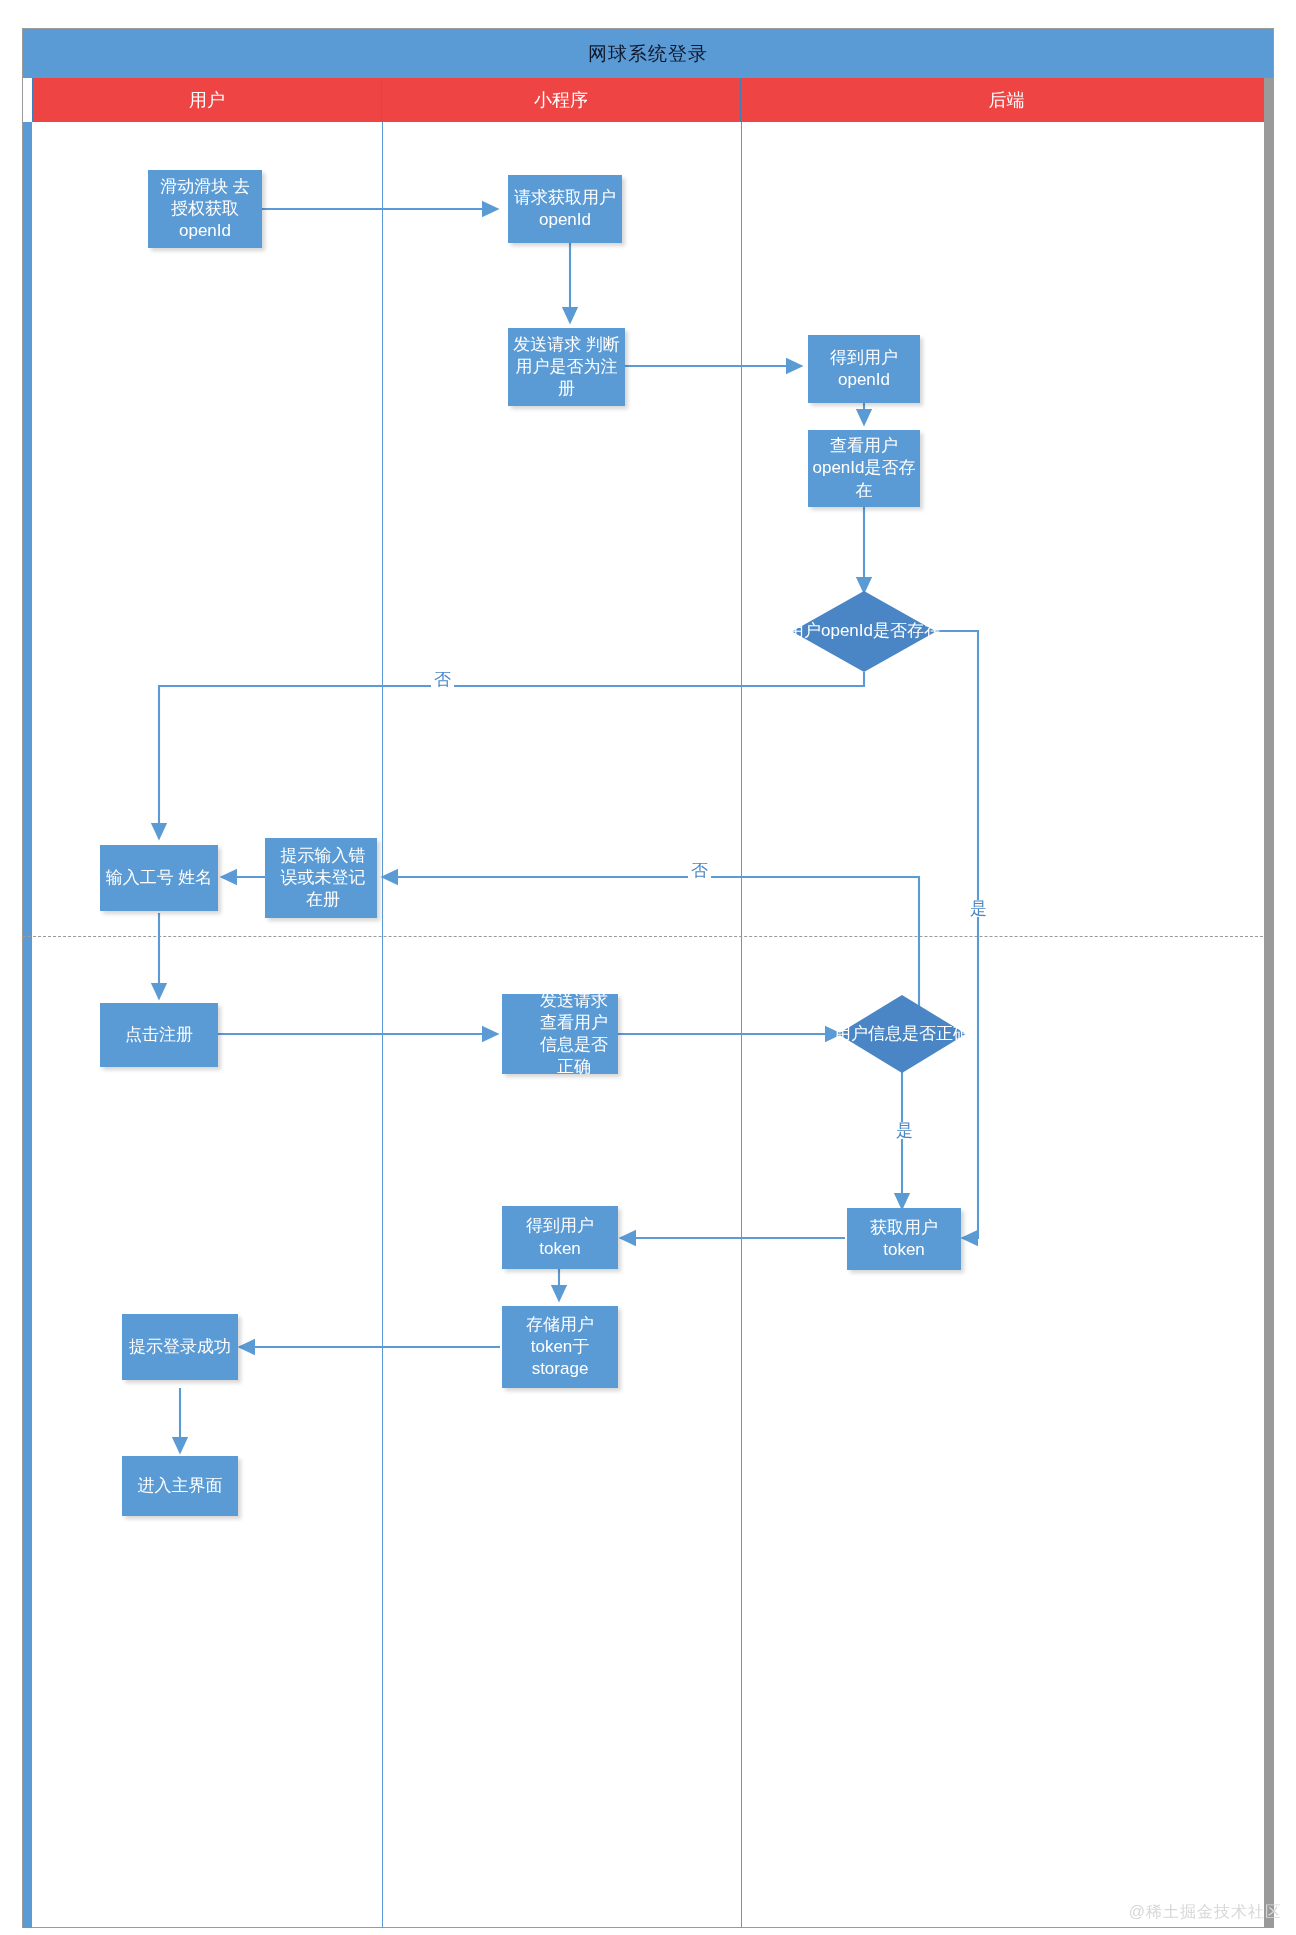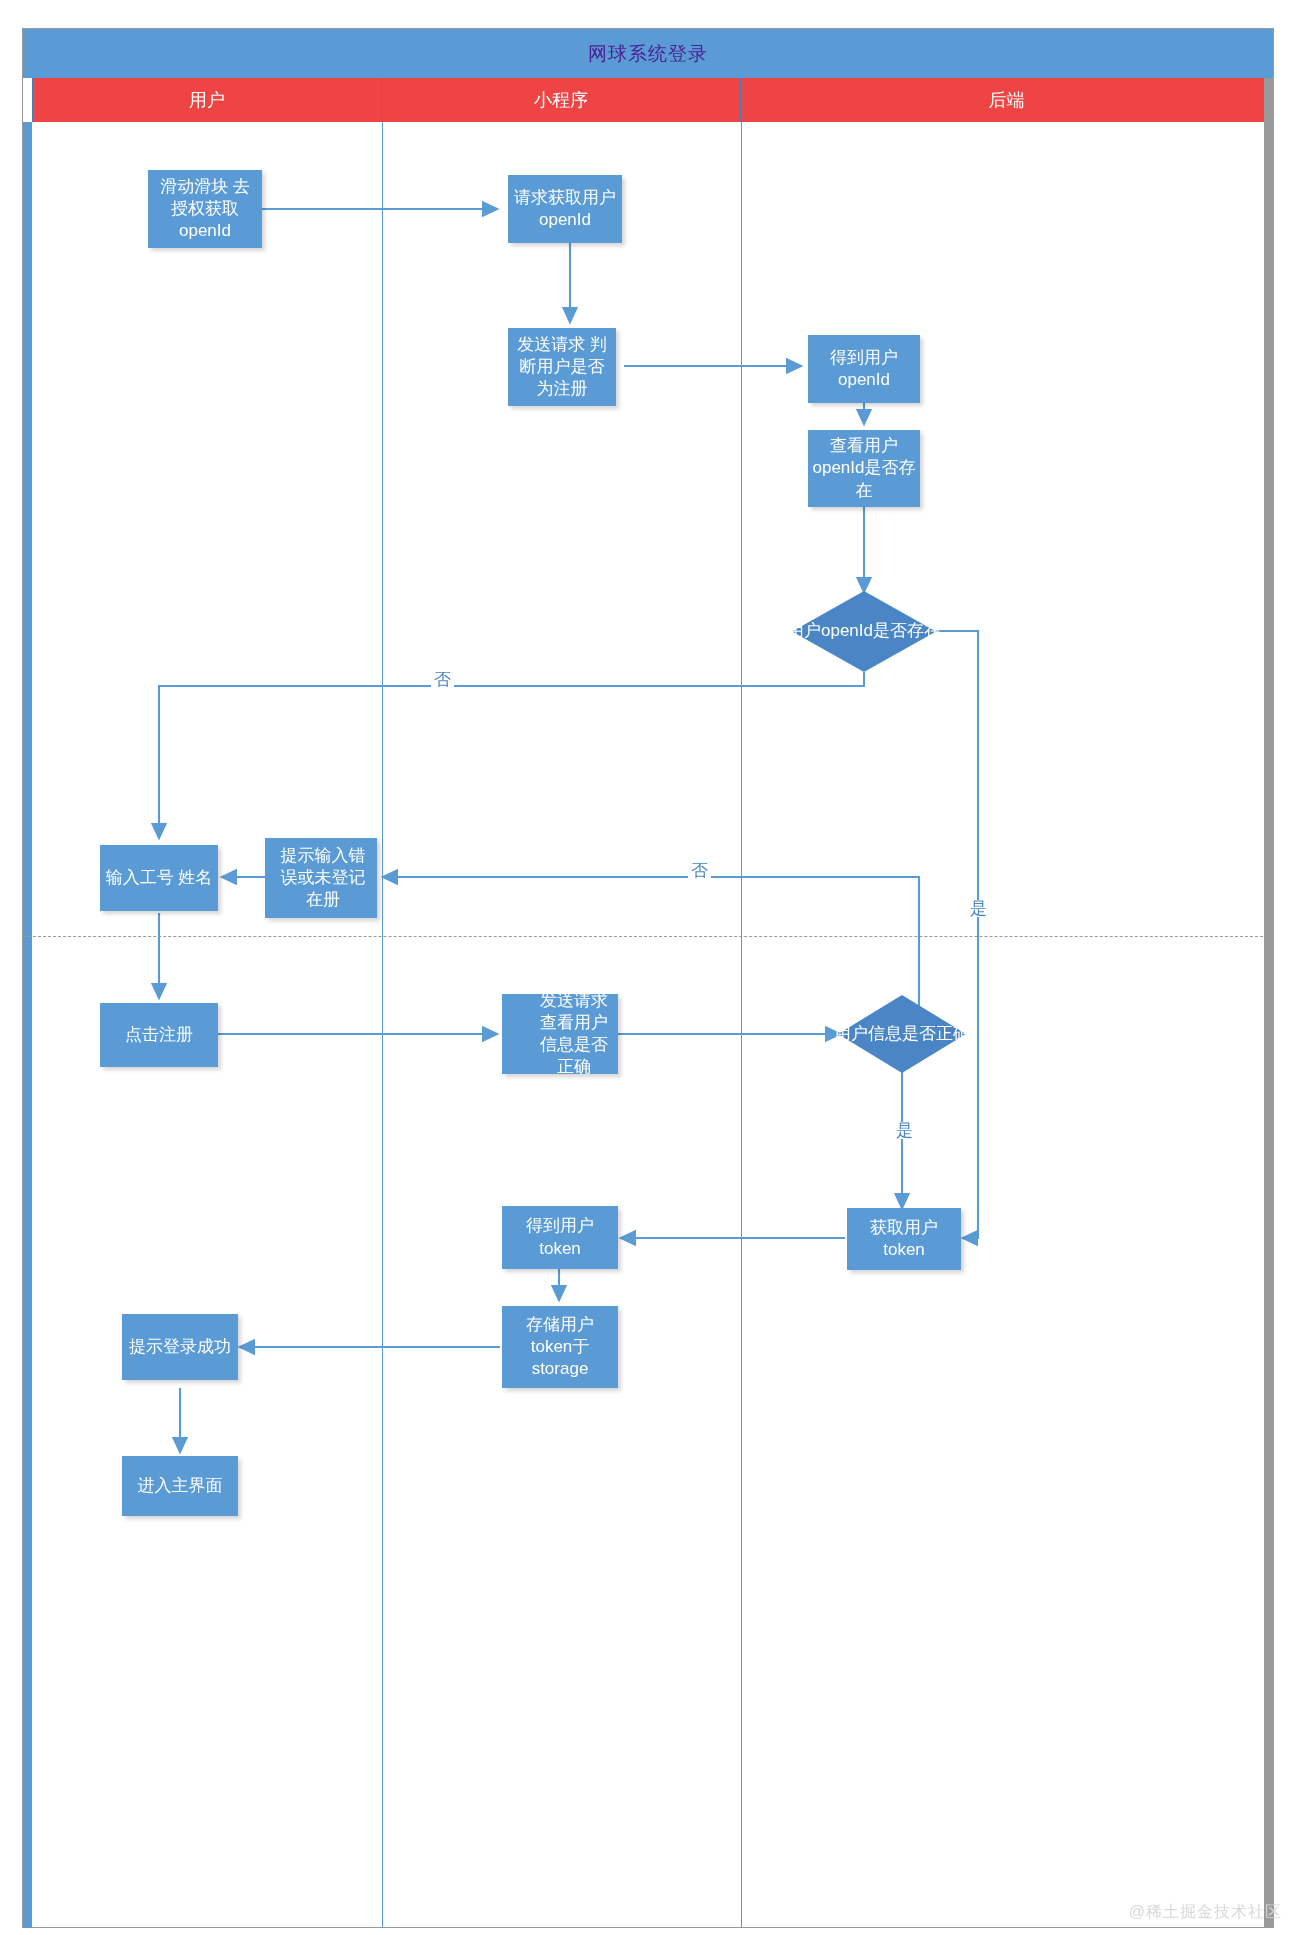--- a/index.html
+++ b/index.html
@@ -1,21 +1,21 @@
 <!DOCTYPE html>
 <html><head>
 <meta charset="utf-8">
 <style>
   html,body{margin:0;padding:0;background:#ffffff;}
   body{font-family:"Liberation Sans","DejaVu Sans",sans-serif;}
   #page{position:relative;width:1296px;height:1935px;background:#fff;overflow:hidden;}
 
   
   .frame{position:absolute;left:22px;top:28px;width:1252px;height:1900px;border:1px solid #9a9a9a;box-sizing:border-box;}
-  .title-bar{position:absolute;left:23px;top:29px;width:1250px;height:49px;background:#5b9bd5;color:#4c1d95;
+  .title-bar{position:absolute;left:23px;top:29px;width:1250px;height:49px;background:#5b9bd5;color:#0f172a;
              display:flex;align-items:center;justify-content:center;font-size:19px;letter-spacing:1px;box-sizing:border-box;}
   .lane-head{position:absolute;top:78px;height:44px;background:#ef4444;color:#fff;display:flex;align-items:center;
              justify-content:center;font-size:18px;box-sizing:border-box;border-right:1px solid #3d7ebb;}
   .lane-head.first{border-left:1px solid #3d7ebb;}
   .lane-sep{position:absolute;top:122px;width:1px;height:1806px;background:#5b9bd5;}
   .left-rail{position:absolute;left:23px;top:122px;width:9px;height:1806px;background:#5b9bd5;}
   .outer-rail{position:absolute;left:1264px;top:78px;width:9px;height:1850px;background:#9a9a9a;}
 
   .pagebreak{position:absolute;left:23px;top:936px;width:1250px;height:0;border-top:1px dashed #9a9a9a;}
 
@@ -94,21 +94,21 @@
       <path d="M500,1347 L240,1347" marker-end="url(#ah)"></path>
 
       <path d="M180,1388 L180,1452" marker-end="url(#ah)"></path>
     </g>
   </svg>
 
   <div class="node" style="left:148px;top:170px;width:114px;height:78px;">滑动滑块 去授权获取 openId</div>
 
   <div class="node" style="left:508px;top:175px;width:114px;height:68px;">请求获取用户openId</div>
 
-  <div class="node" style="left:508px;top:328px;width:108px;height:78px;">发送请求 判断用户是否为注册</div>
+  <div class="node" style="left:508px;top:328px;width:117px;height:78px;">发送请求 判断用户是否为注册</div>
 
   <div class="node" style="left:808px;top:335px;width:112px;height:68px;">得到用户 openId</div>
 
   <div class="node" style="left:808px;top:430px;width:112px;height:77px;">查看用户 openId是否存在</div>
 
   <div class="diamond" style="left:792px;top:591px;width:144px;height:81px;">
     <span class="dshape"></span>
     <span class="dtxt">
       <span>用户openId是否存在</span>
     </span>

